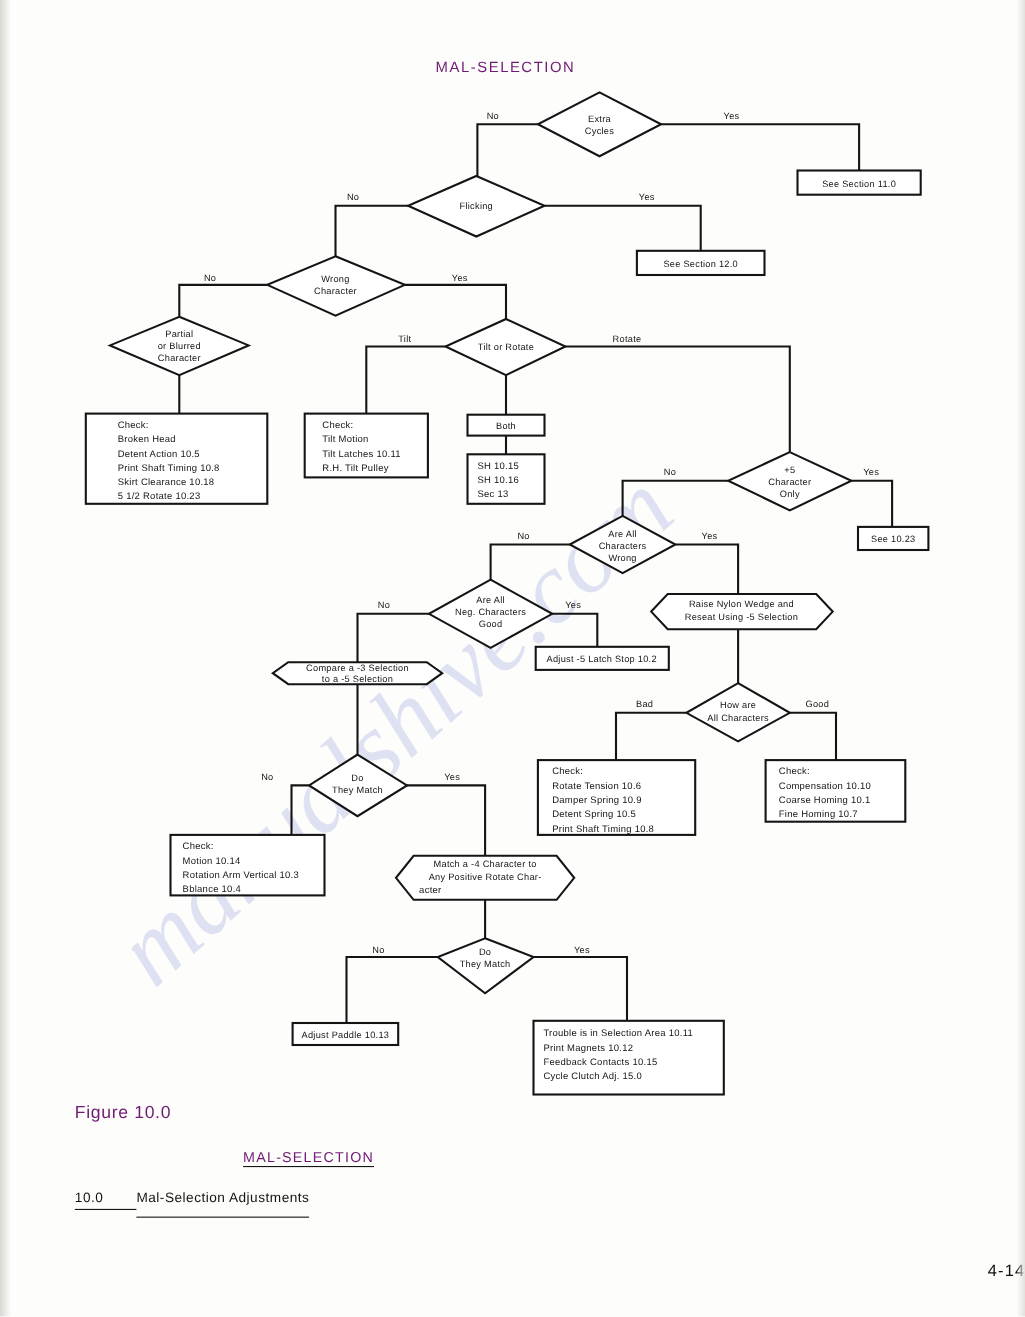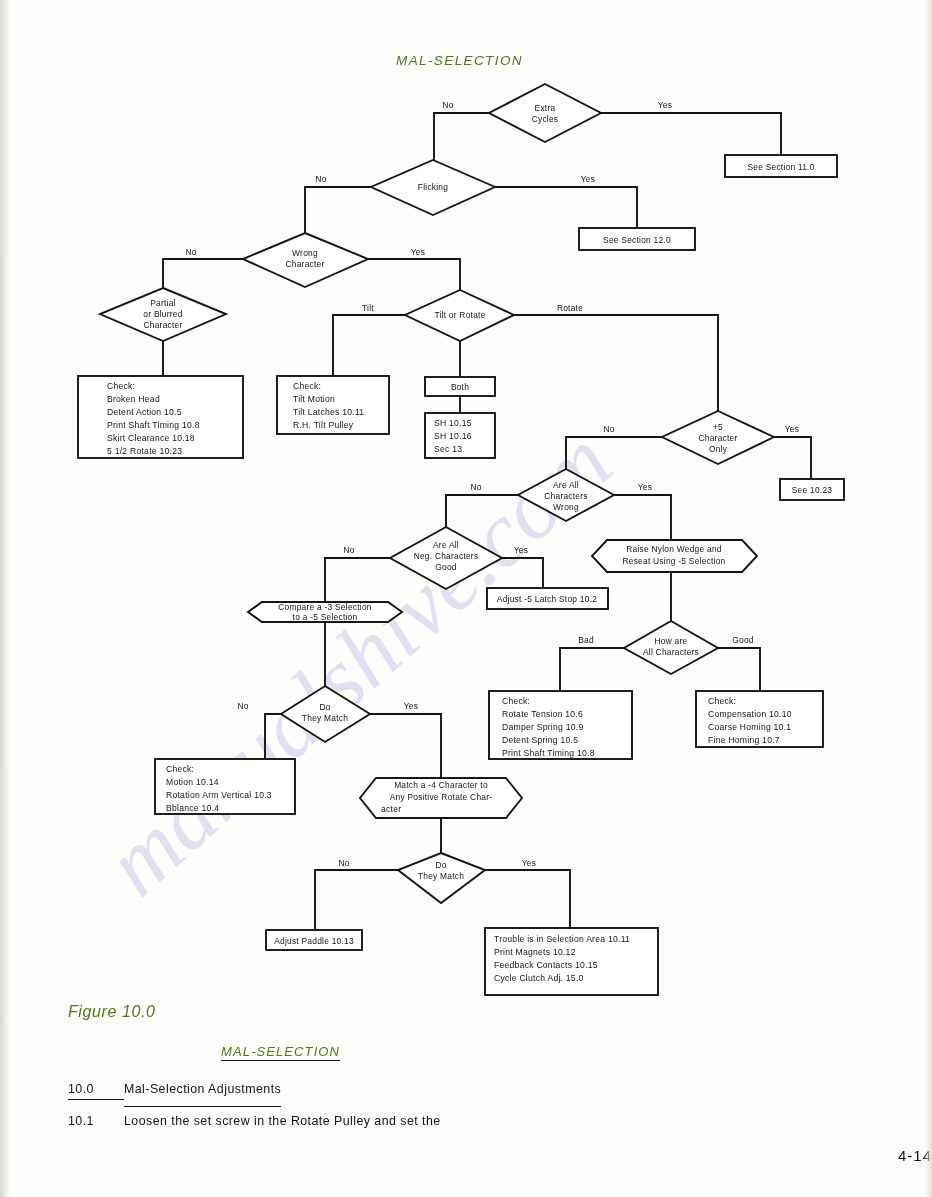--- a/index.html
+++ b/index.html
@@ -90,22 +90,21 @@
     text-anchor: middle;
     font-size: 8.4px;
   }
 
   
   .figtitle {
     position: absolute;
     z-index: 4;
     font-size: 13.5px;
     letter-spacing: 1.4px;
-    color: #4d7c0f;
-    font-style: italic;
+    color: #701a75;
   }
   #chart-title { left: 396px; top: 53px; }
   #figure-caption {
     left: 68px; top: 1003px;
     font-size: 16px;
     letter-spacing: 0.6px;
   }
   #section-heading {
     left: 221px; top: 1044px;
     font-size: 13px;
@@ -427,20 +426,17 @@
   </svg>
 
   <div class="figtitle" id="figure-caption">Figure 10.0</div>
 
   <div class="figtitle" id="section-heading">MAL-SELECTION</div>
 
   <div class="bodyrow" id="sub-heading">
     <span class="num">10.0</span><span class="txt">Mal-Selection Adjustments</span>
   </div>
 
-  <div class="bodyrow" id="para-left">
-    <span class="num">10.1</span><span>Loosen the set screw in the Rotate Pulley and set the</span>
-  </div>
 
 
   <div id="page-number">4-14</div>
 
 </div>
 
 </body></html>

